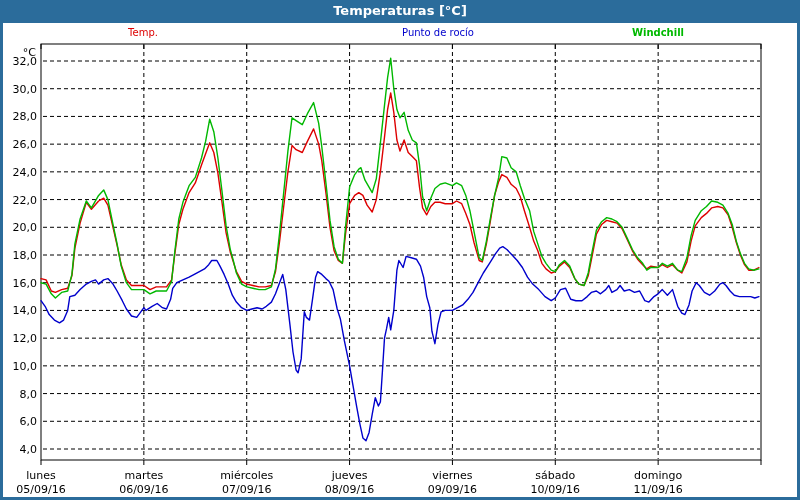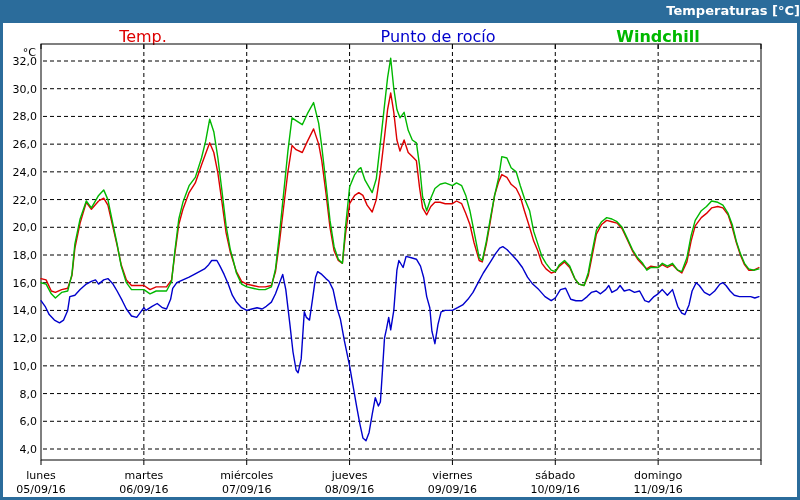--- a/index.html
+++ b/index.html
@@ -1,21 +1,21 @@
 <!DOCTYPE html>
 <html><head>
 <meta charset="utf-8">
 <style>
   html,body{margin:0;padding:0;background:#dcdcdc;}
   #stage{position:relative;width:800px;height:500px;background:#2b6c9b;overflow:hidden;
          font-family:"DejaVu Sans","Liberation Sans",sans-serif;}
   #titlebar{position:absolute;left:0;top:0;width:800px;height:23px;background:#2b6c9b;
-            color:#ffffff;font-size:13px;font-weight:bold;text-align:right;line-height:22px;}
+            color:#ffffff;font-size:13px;font-weight:bold;text-align:center;line-height:22px;}
   #content{position:absolute;left:3px;top:23px;width:794px;height:474px;background:#ffffff;}
-  .leg{position:absolute;top:4px;font-size:16px;white-space:nowrap;transform:translateX(-50%);}
+  .leg{position:absolute;top:4px;font-size:10px;white-space:nowrap;transform:translateX(-50%);}
   #chart-svg{position:absolute;left:0;top:0;pointer-events:none;}
 </style>
 </head>
 <body>
 
 <div id="stage">
   <div id="titlebar">
     <span>Temperaturas [°C]</span>
   </div>
   <div id="content">

